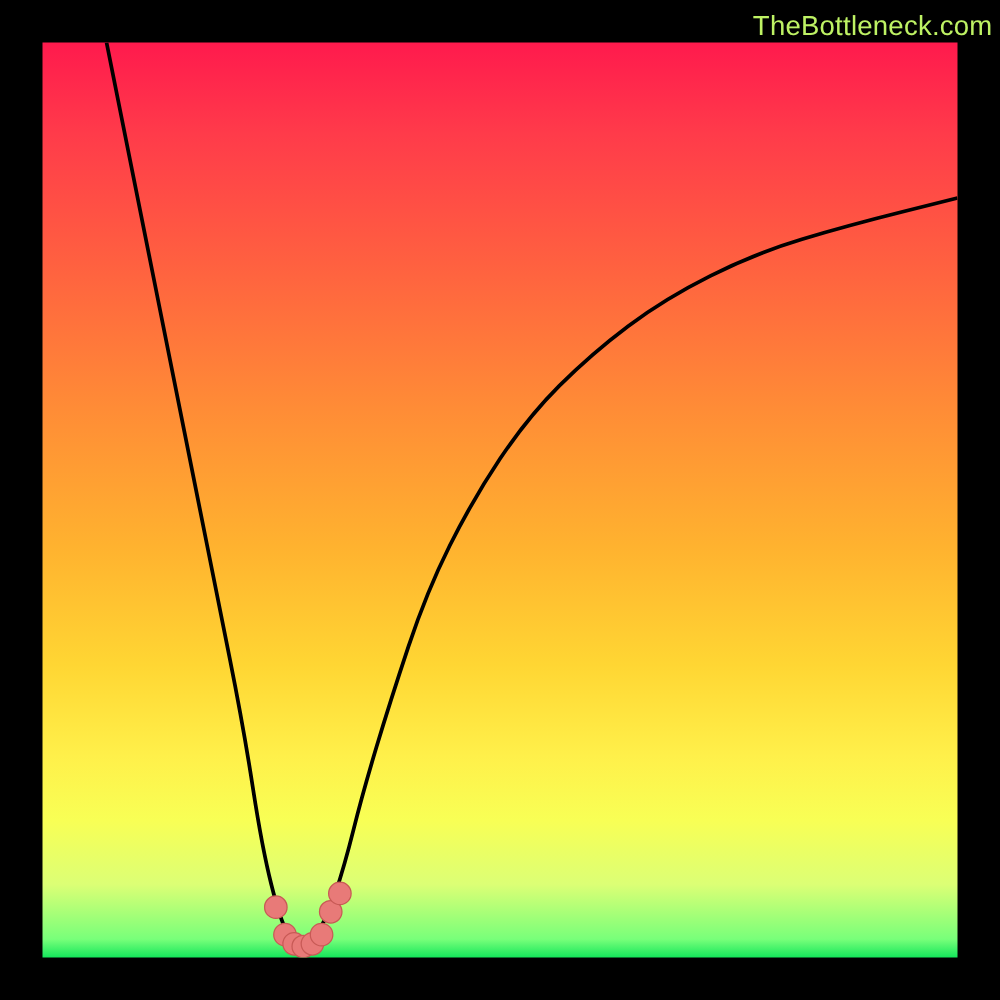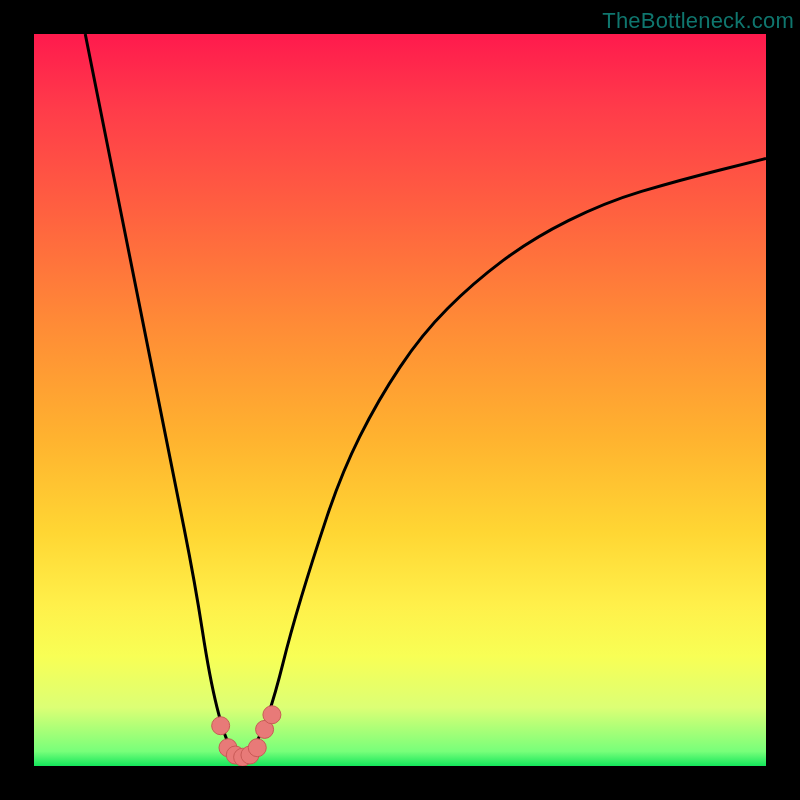--- a/index.html
+++ b/index.html
@@ -37,21 +37,21 @@
       #f8ff55 85%,
       #dcff75 92%,
       #78ff7a 98%,
       #14e65b 100%
     );
   }
   .attribution {
     position: absolute;
     right: 6px;
     top: 8px;
-    color: #0f766e;
+    color: #bef264;
     font-size: 22px;
     font-weight: 500;
     letter-spacing: 0.2px;
   }
   svg.curve {
     position: absolute;
     left: 34px;
     top: 34px;
     width: 732px;
     height: 732px;

